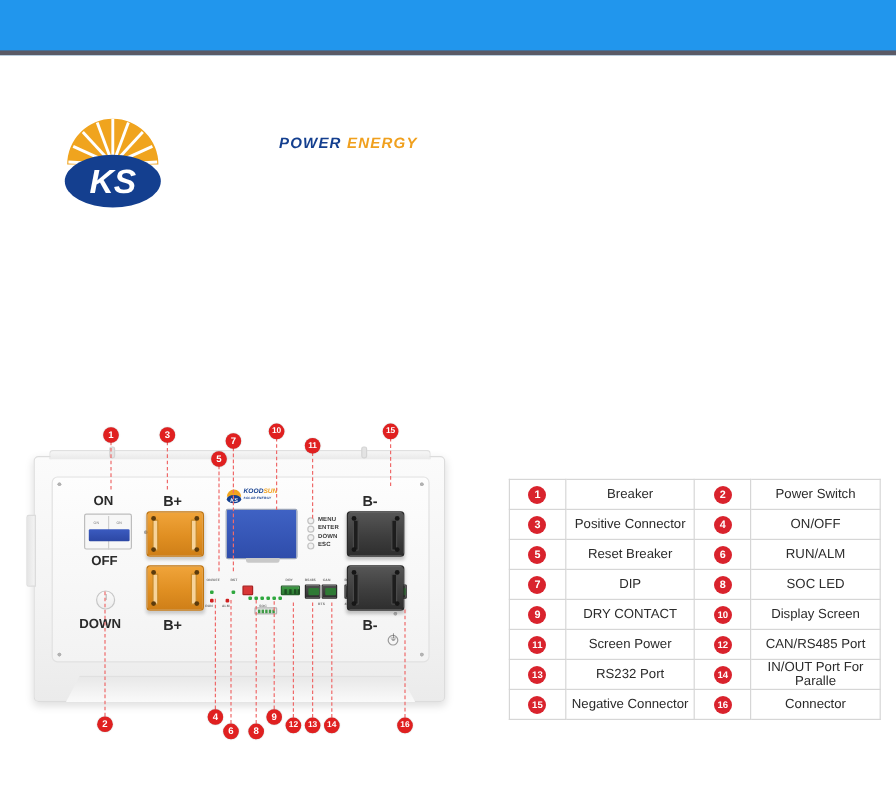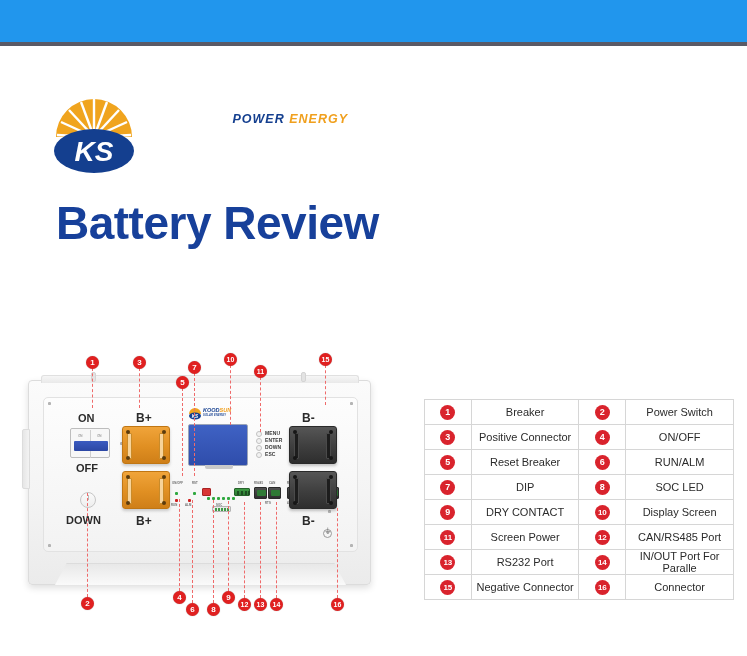--- a/index.html
+++ b/index.html
@@ -202,21 +202,20 @@
       <text x="46" y="76" font-family="Liberation Sans, sans-serif" font-size="28" font-weight="bold" font-style="italic" fill="#ffffff" text-anchor="middle">KS</text>
     </svg>
     <div class="brand-text">
       <div class="brand-line2">
         <span class="brand-solar">POWER</span>
         <span class="brand-energy">ENERGY</span>
       </div>
     </div>
   </div>
 
-  <div class="page-title">Battery Review</div>
 
   <div class="device-area">
 
     <div class="leader" style="left:72px;  top:20px;  height:40px;"></div>
     <div class="leader" style="left:119px; top:20px;  height:40px;"></div>
     <div class="leader" style="left:162px; top:40px;  height:88px;"></div>
     <div class="leader" style="left:174px; top:25px;  height:103px;"></div>
     <div class="leader" style="left:210px; top:17px;  height:60px;"></div>
     <div class="leader" style="left:240px; top:29px;  height:55px;"></div>
     <div class="leader" style="left:305px; top:17px;  height:40px;"></div>

